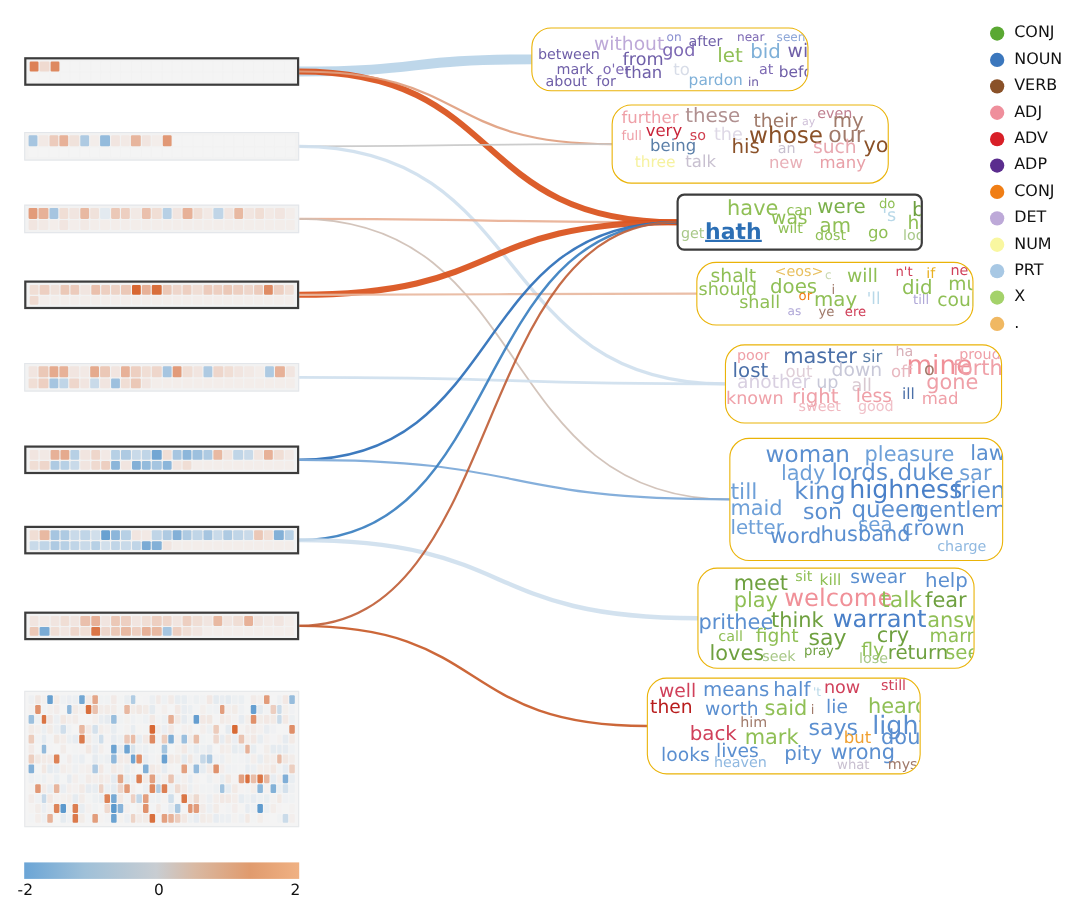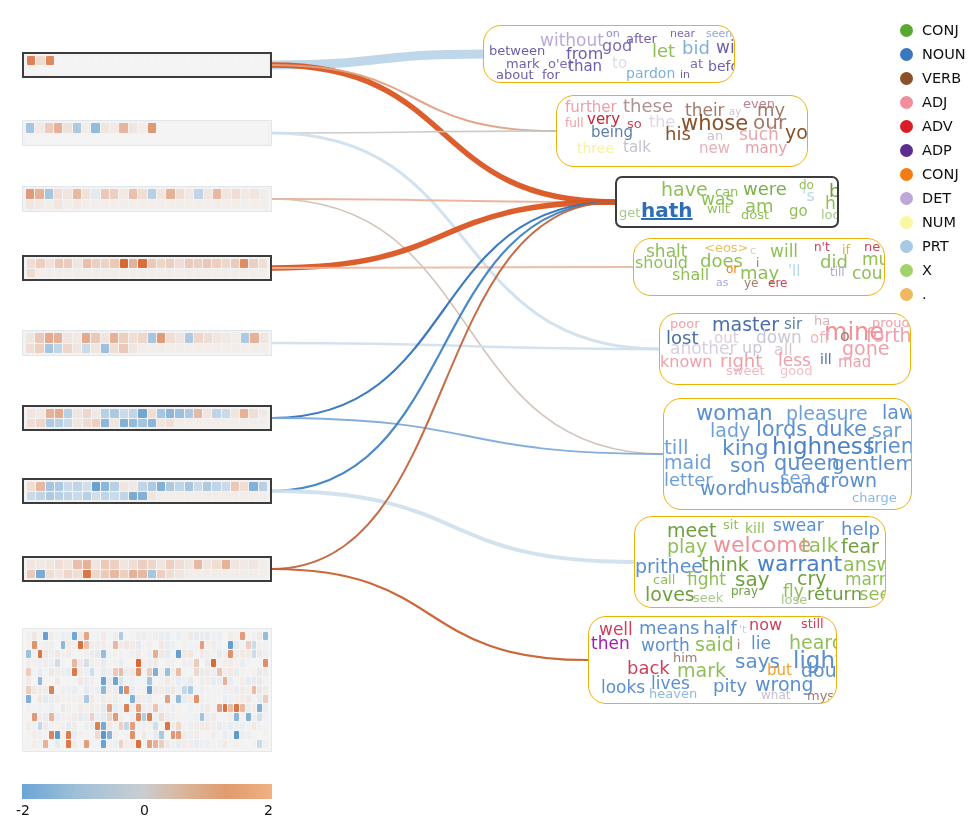--- a/index.html
+++ b/index.html
@@ -1255,21 +1255,21 @@
         </div>
       </div>
       <div class="cloud" style="left: 588px; top: 616px; width: 249px; height: 88px;">
         <div class="inner">
           <span class="w" style="left: 10px; top: 4px; font-size: 17px; color: rgb(208, 64, 90);">well</span>
           <span class="w" style="left: 50px; top: 2px; font-size: 18px; color: rgb(91, 143, 208);">means</span>
           <span class="w" style="left: 114px; top: 2px; font-size: 18px; color: rgb(91, 143, 208);">half</span>
           <span class="w" style="left: 150px; top: 7px; font-size: 11px; color: rgb(184, 216, 232);">'t</span>
           <span class="w" style="left: 160px; top: 0px; font-size: 16px; color: rgb(208, 64, 90);">now</span>
           <span class="w" style="left: 212px; top: 0px; font-size: 13px; color: rgb(208, 64, 90);">still</span>
-          <span class="w" style="left: 2px; top: 18px; font-size: 17px; color: #a21caf;">then</span>
+          <span class="w" style="left: 2px; top: 18px; font-size: 17px; color: #b91c1c;">then</span>
           <span class="w" style="left: 52px; top: 20px; font-size: 17px; color: rgb(91, 143, 208);">worth</span>
           <span class="w" style="left: 106px; top: 18px; font-size: 19px; color: rgb(143, 191, 85);">said</span>
           <span class="w" style="left: 148px; top: 22px; font-size: 12px; color: rgb(160, 122, 106);">i</span>
           <span class="w" style="left: 162px; top: 18px; font-size: 17px; color: rgb(91, 143, 208);">lie</span>
           <span class="w" style="left: 200px; top: 16px; font-size: 19px; color: rgb(143, 191, 85);">heard</span>
           <span class="w" style="left: 84px; top: 34px; font-size: 13px; color: rgb(160, 122, 106);">him</span>
           <span class="w" style="left: 146px; top: 34px; font-size: 20px; color: rgb(91, 143, 208);">says</span>
           <span class="w" style="left: 204px; top: 32px; font-size: 23px; color: rgb(91, 143, 208);">light</span>
           <span class="w" style="left: 38px; top: 42px; font-size: 18px; color: rgb(208, 64, 90);">back</span>
           <span class="w" style="left: 88px; top: 44px; font-size: 19px; color: rgb(143, 191, 85);">mark</span>

